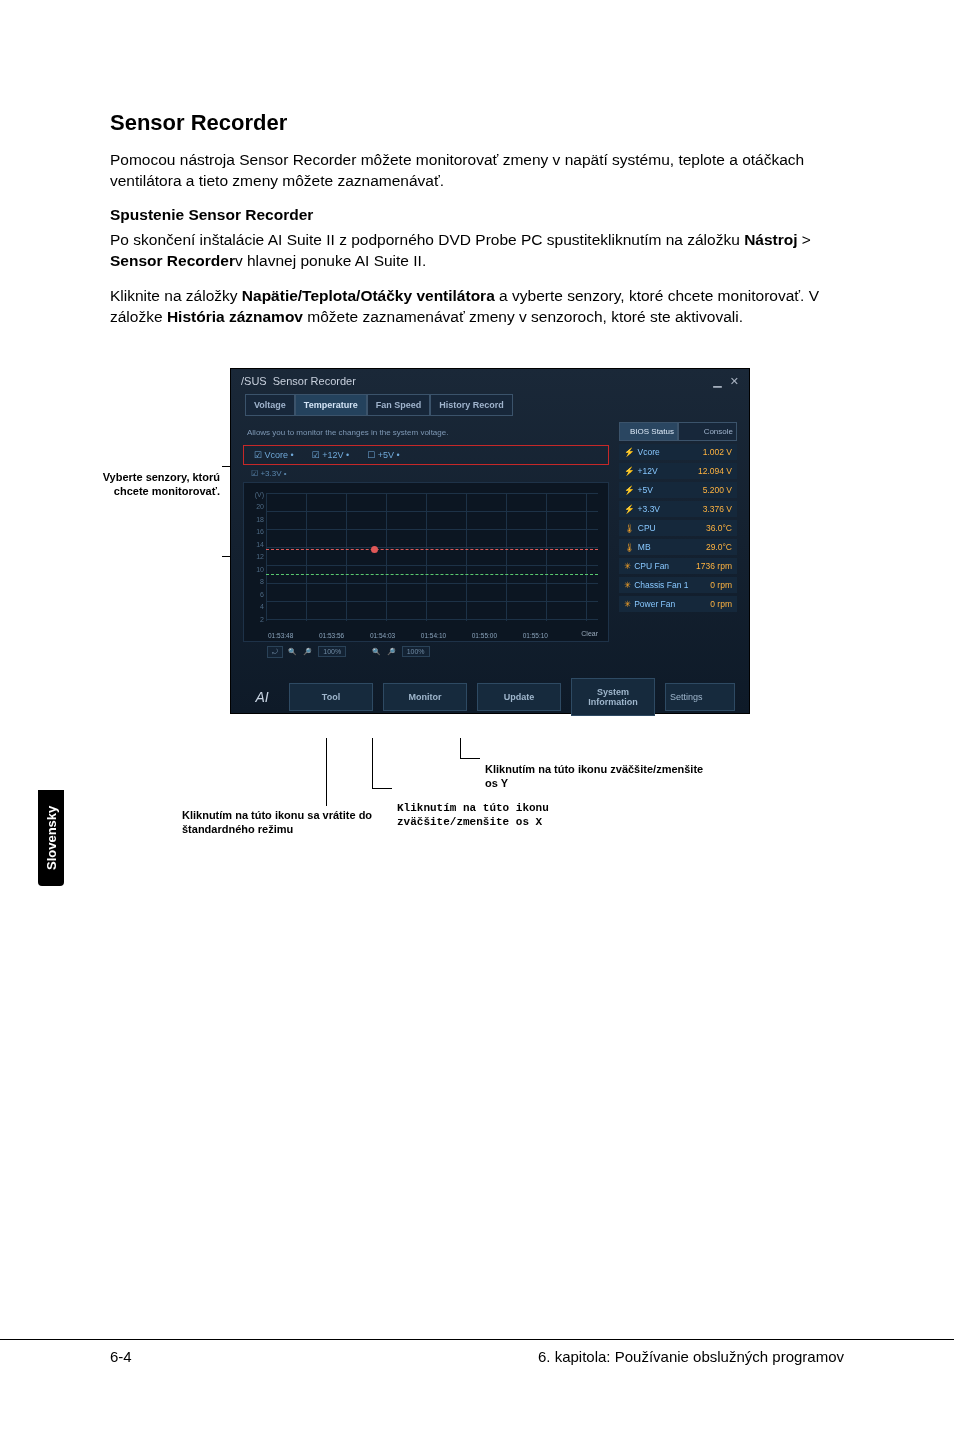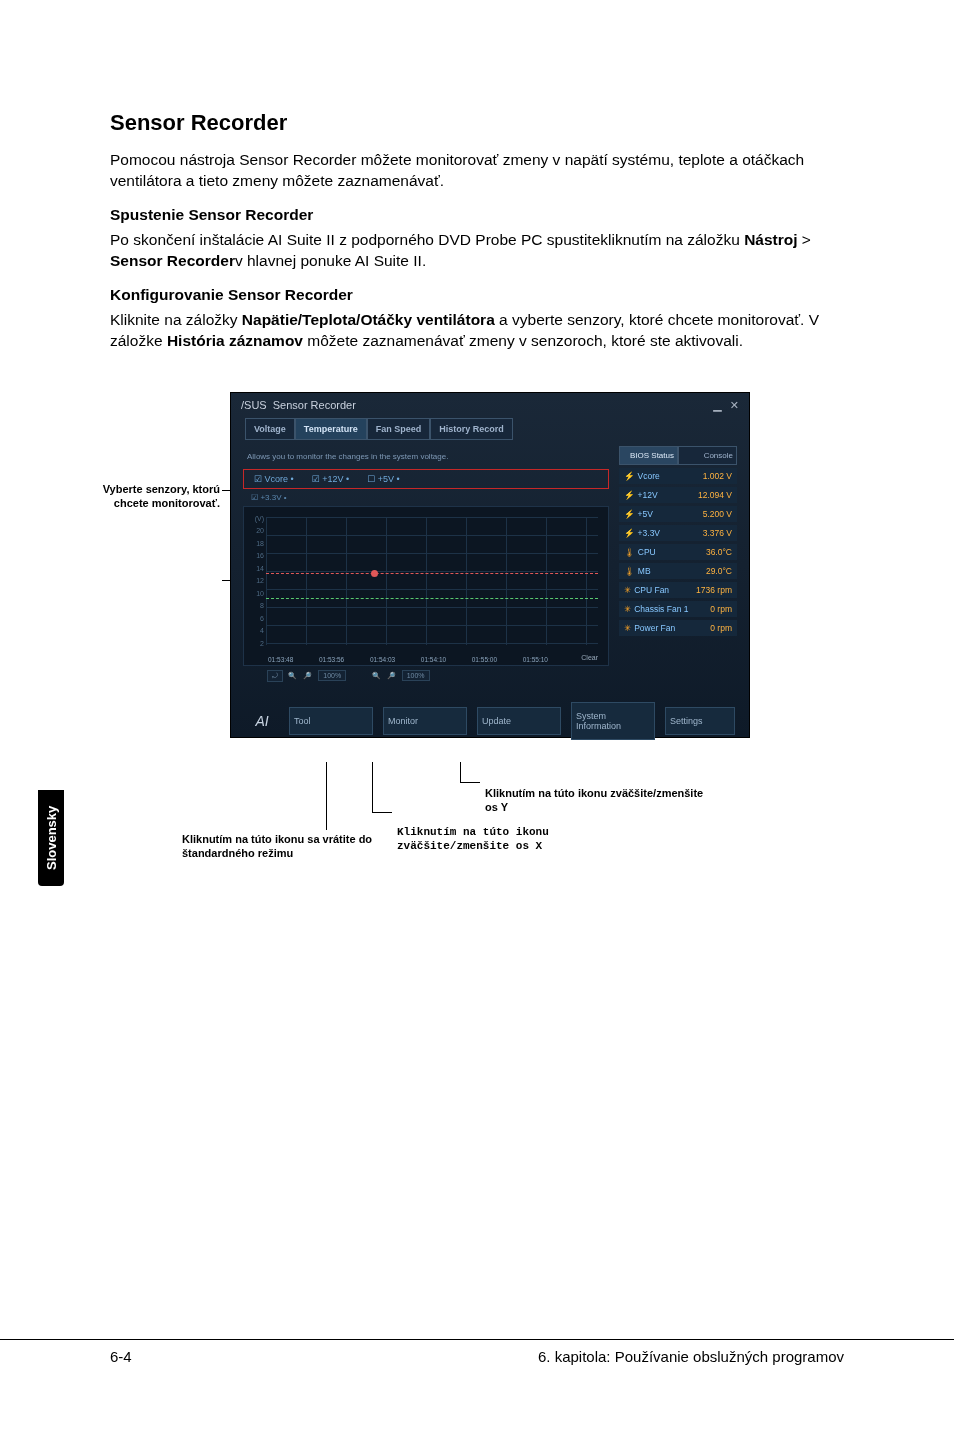--- a/index.html
+++ b/index.html
@@ -211,21 +211,23 @@
     gap: 10px;
     padding: 10px 14px;
     align-items: center;
   }
   .ss-bottom-btn {
     flex: 1;
     border: 1px solid #2e4a63;
     background: #162a3d;
     color: #9fb6cc;
     font-size: 9px;
+    text-align: center;
     padding: 8px 4px;
+    font-weight: bold;
   }
   .ss-bottom-logo {
     width: 34px;
     font-style: italic;
     color: #c8d4e2;
     font-size: 14px;
     text-align: center;
   }
   .ss-bottom-settings {
     width: 70px;
@@ -236,20 +238,21 @@
     text-align: left;
     padding: 8px 4px;
   }
 
   .side-label {
     position: absolute;
     font-size: 11px;
     font-weight: bold;
     text-align: right;
     line-height: 1.3;
+    margin-top: 12px;
   }
   .lead-line {
     position: absolute;
     background: #000;
   }
   .callout {
     position: absolute;
     font-size: 11px;
     font-weight: bold;
     line-height: 1.3;
@@ -294,21 +297,20 @@
   <p class="body">Pomocou nástroja Sensor Recorder môžete monitorovať zmeny v napätí systému, teplote a otáčkach ventilátora a tieto zmeny môžete zaznamenávať.</p>
 
   <div class="content-block">
     <h2>Spustenie Sensor Recorder</h2>
     <p class="body">
       <span>Po skončení inštalácie AI Suite II z podporného DVD Probe PC spustitekliknutím na záložku </span><b>Nástroj</b><span> &gt; </span><b>Sensor Recorder</b><span>v hlavnej ponuke AI Suite II.</span>
     </p>
   </div>
 
   <div class="content-block">
-    <h2>Konfigurovanie Sensor Recorder</h2>
     <p class="body">
       <span>Kliknite na záložky </span><b>Napätie/Teplota/Otáčky ventilátora</b><span> a vyberte senzory, ktoré chcete monitorovať. V záložke </span><b>História záznamov</b><span> môžete zaznamenávať zmeny v senzoroch, ktoré ste aktivovali.</span>
     </p>
   </div>
 
   <div class="figure-area">
 
     <div class="side-label" style="left:-10px; top:90px; width:120px;">Vyberte senzory, ktorú chcete monitorovať.</div>
     <div class="lead-line" style="left:112px; top:98px; width:28px; height:1px;"></div>
 

